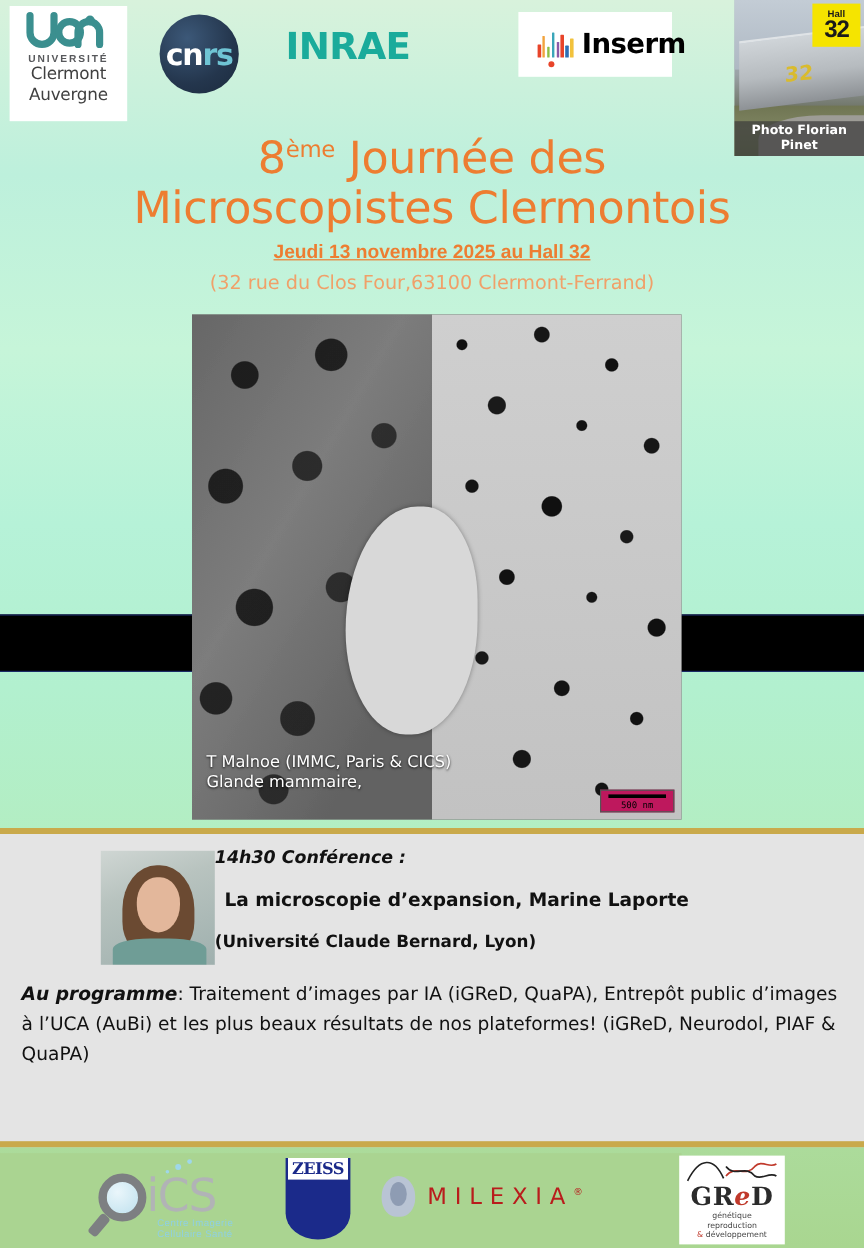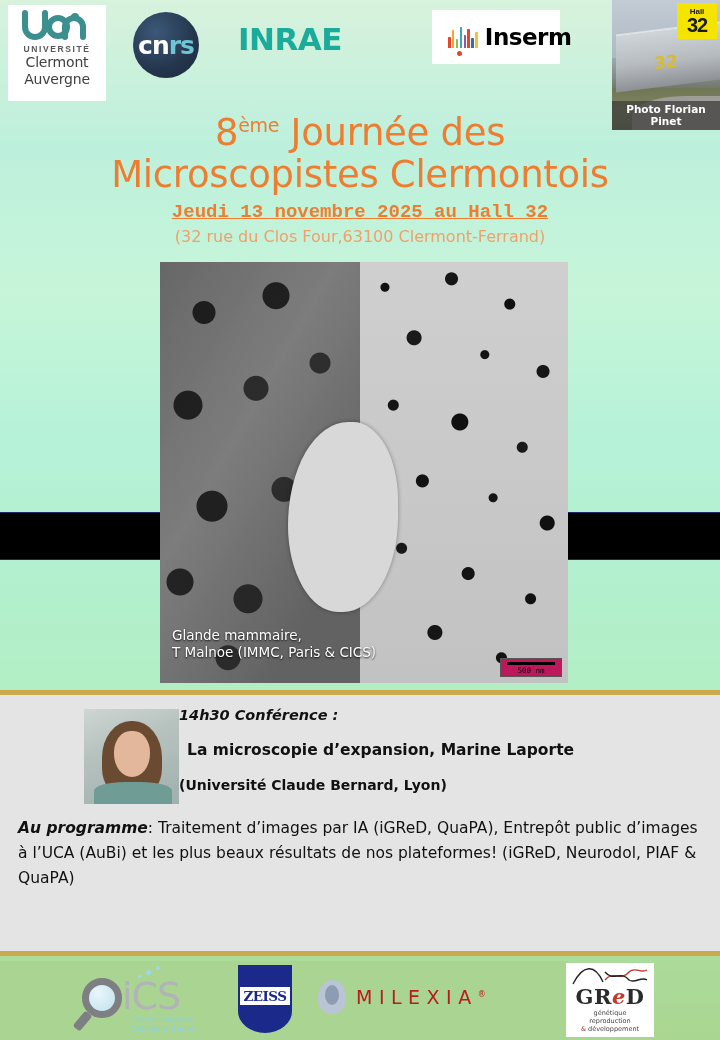--- a/index.html
+++ b/index.html
@@ -120,23 +120,23 @@
   }
 
   
   .title-block { position:absolute; left:0; top:104px; width:720px; text-align:center; }
   .title-main {
     color:#ed7d31; font-size:37px; line-height:42px; font-weight:normal;
     font-family:"DejaVu Sans", sans-serif; letter-spacing:-0.3px;
   }
   .title-main sup { font-size:19px; vertical-align:super; }
   .title-date {
-    color:#ed7d31; font-size:19px; line-height:26px; font-weight:bold;
+    color:#ed7d31; font-size:16px; line-height:26px; font-weight:bold;
     text-decoration:underline; margin-top:3px;
-    font-family:Liberation Mono, monospace;
+    font-family:Liberation Sans, sans-serif;
   }
   .title-addr {
     color:#f0a069; font-size:16px; line-height:22px; margin-top:1px;
     font-family:"DejaVu Sans", sans-serif;
   }
 
   
   .black-bar {
     position:absolute; left:0; top:512px; width:720px; height:48px;
     background:#000; border-top:1.5px solid #1b2a66; border-bottom:1.5px solid #1b2a66;
@@ -278,21 +278,21 @@
     position:absolute; display:block; border-radius:50%; background:#9fd7ea;
   }
   .cics-tag {
     position:absolute; left:53px; top:47px; font-size:8px; color:#8fd0e2;
     font-family:Liberation Sans, sans-serif; letter-spacing:0.4px;
   }
   .zeiss-logo {
     position:absolute; left:238px; top:4px; width:54px; height:68px;
     background:#1b2a8a;
     border-radius:0 0 50% 50% / 0 0 22px 22px;
-    display:flex; align-items:flex-start; justify-content:center; padding-top:22px;
+    display:flex; align-items:flex-start; justify-content:center; 
   }
   .zeiss-word {
     background:#fff; color:#1b2a8a; font-size:13.5px; font-weight:bold;
     letter-spacing:-0.5px; padding:1px 3px;
     font-family:"DejaVu Serif", serif;
   }
   .milexia-logo {
     position:absolute; left:318px; top:18px; width:200px; height:36px;
     display:flex; align-items:center; gap:10px;
   }
@@ -392,22 +392,22 @@
     <div class="title-addr">(32 rue du Clos Four,63100 Clermont-Ferrand)</div>
   </div>
 
   <div class="black-bar"></div>
 
   <div class="micro-wrap">
     <div class="micro-left"></div>
     <div class="micro-right"></div>
     <div class="micro-blob"></div>
     <div class="micro-caption">
+      <div>T Malnoe (IMMC, Paris &amp; CICS)</div>
       <div>Glande mammaire,</div>
-      <div>T Malnoe (IMMC, Paris &amp; CICS)</div>
     </div>
     <div class="scalebar">
       <div class="bar"></div>
       <div class="lab">500 nm</div>
     </div>
   </div>
 
   <div class="card">
 
     <div class="talk-row">

